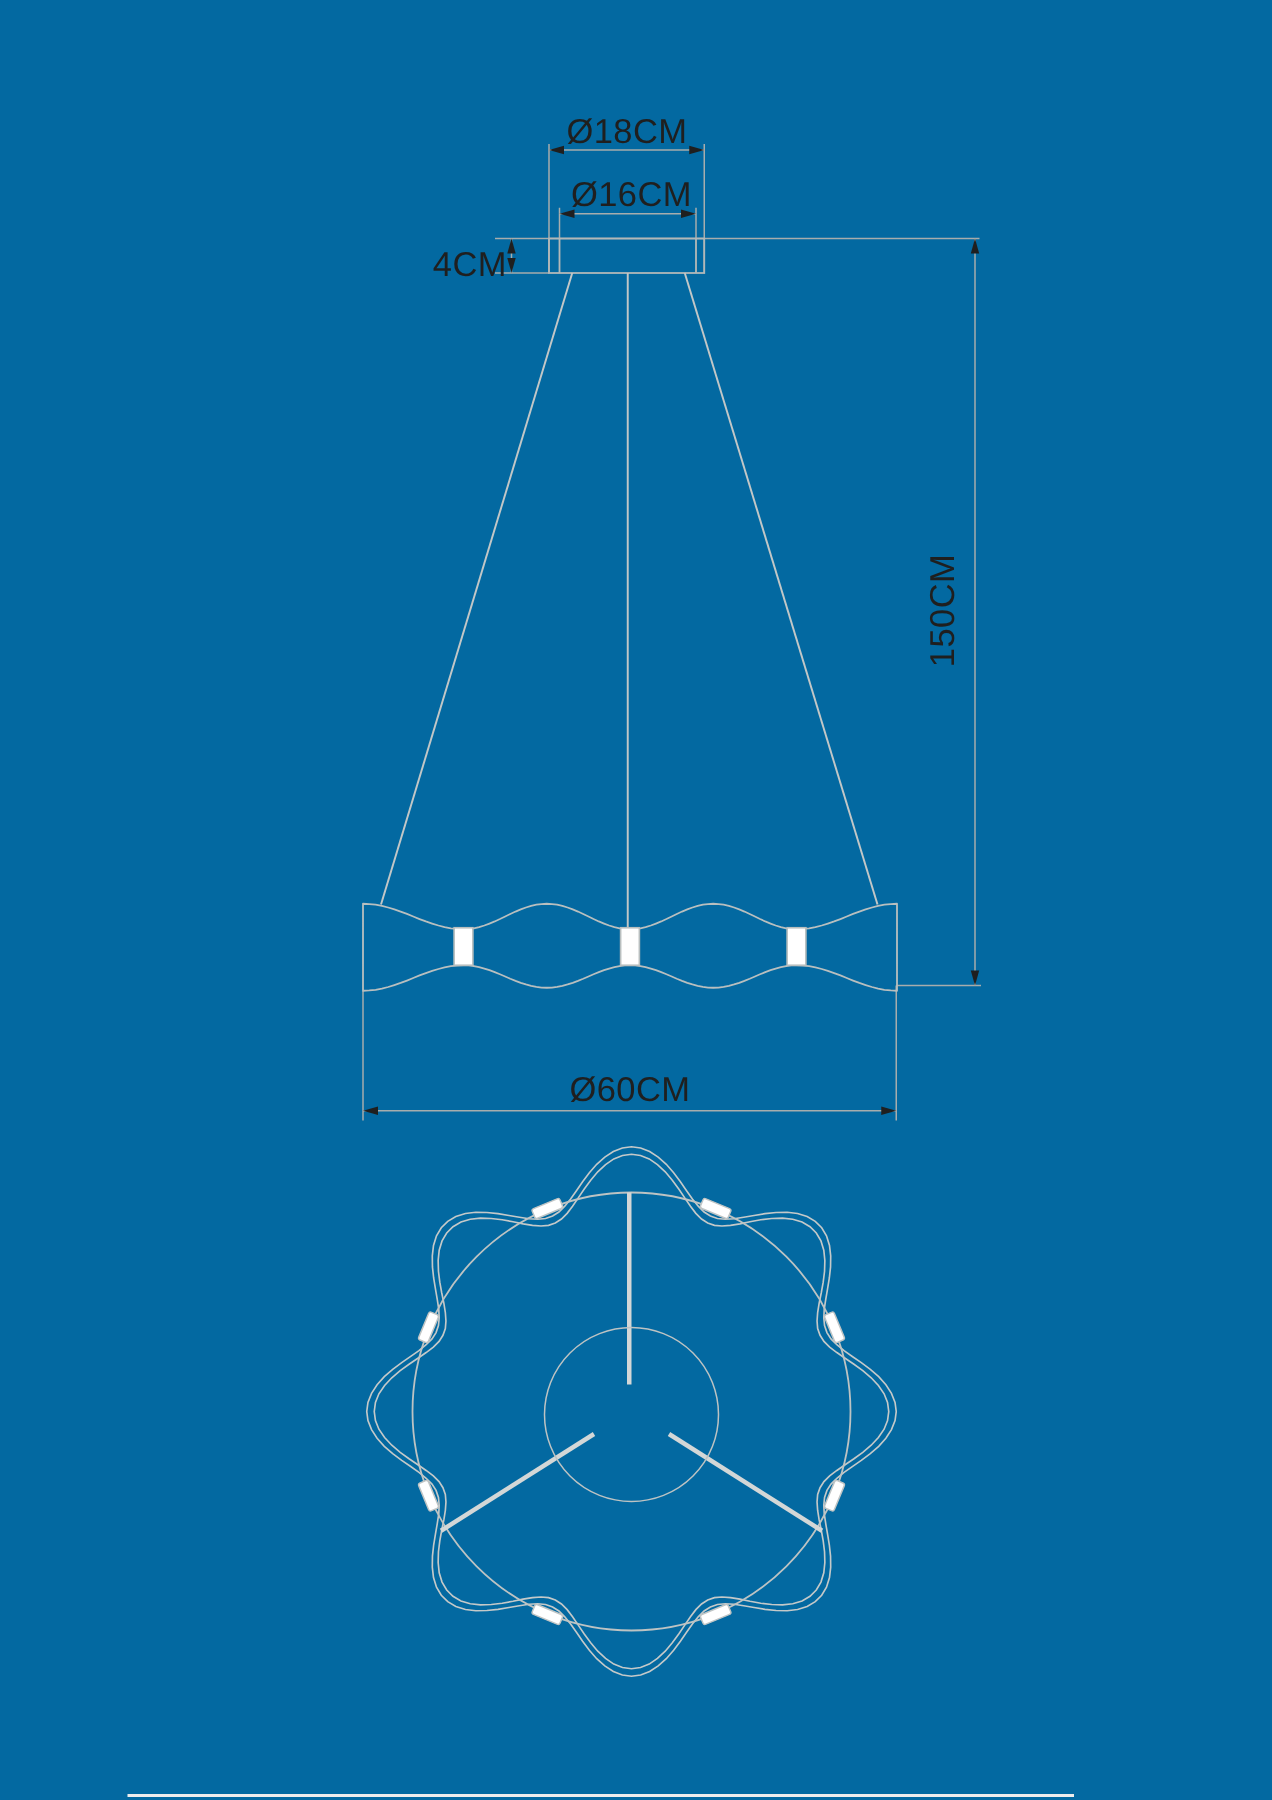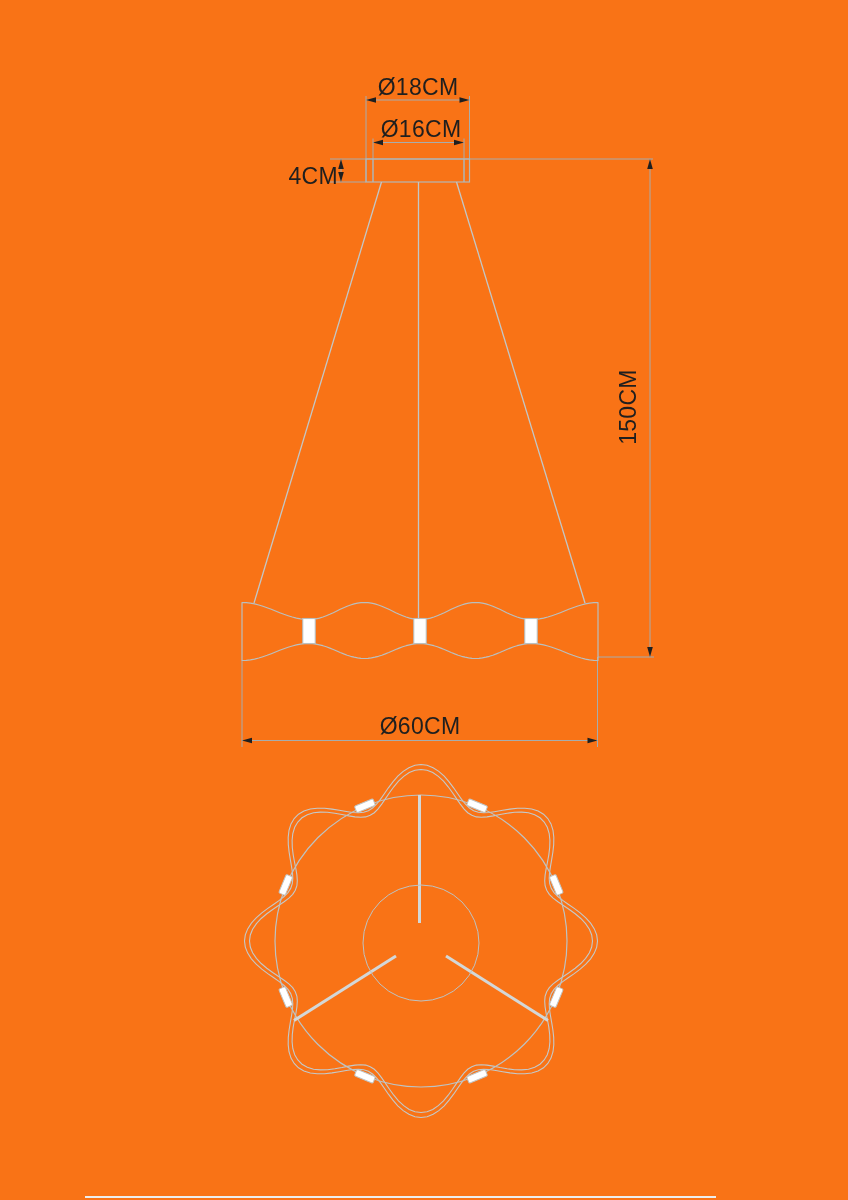--- a/index.html
+++ b/index.html
@@ -1,16 +1,16 @@
 <!DOCTYPE html>
 <html><head>
 <meta charset="utf-8">
 <style>
   html,body{margin:0;padding:0;background:#ffffff;}
-  .stage{position:relative;width:848px;height:1200px;background:#f97316;overflow:hidden;
+  .stage{position:relative;width:848px;height:1200px;background:#0369a1;overflow:hidden;
          font-family:"Liberation Sans", sans-serif;}
   svg text{font-family:"Liberation Sans", sans-serif;font-size:23px;fill:#1f1f1f;letter-spacing:.3px;}
 </style>
 </head>
 <body>
 
 <div class="stage">
   <svg id="drawing" width="848" height="1200" viewBox="0 0 848 1200" xmlns="http://www.w3.org/2000/svg">
 
     <g>

